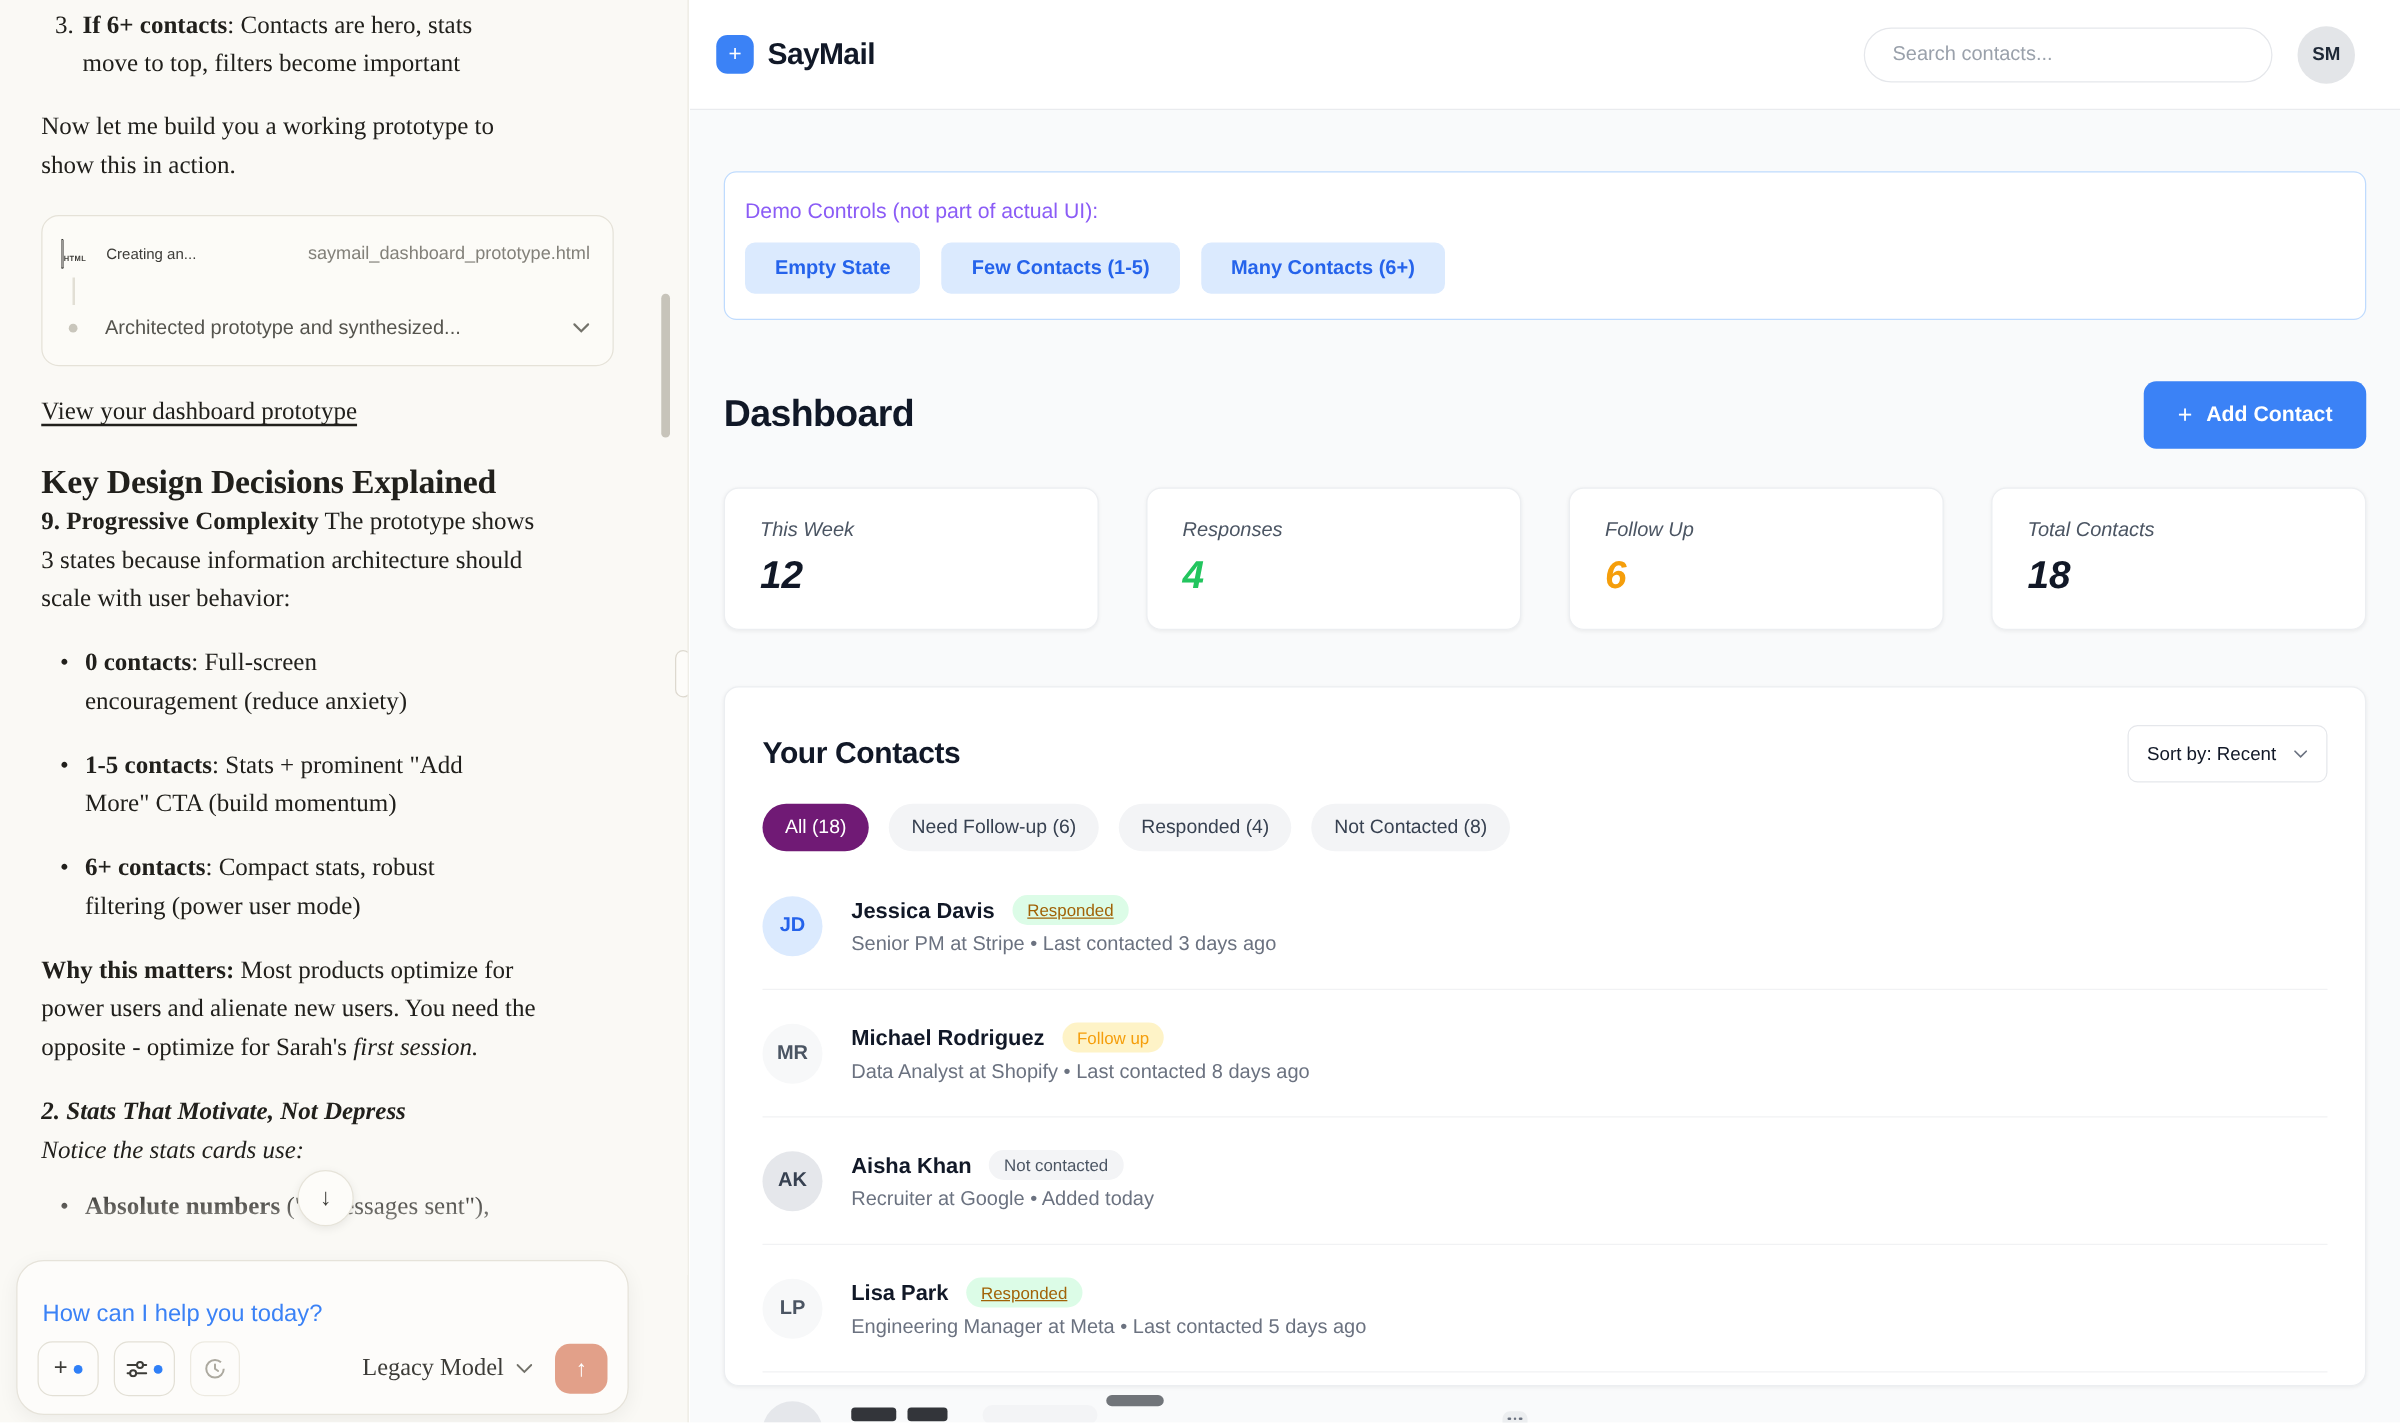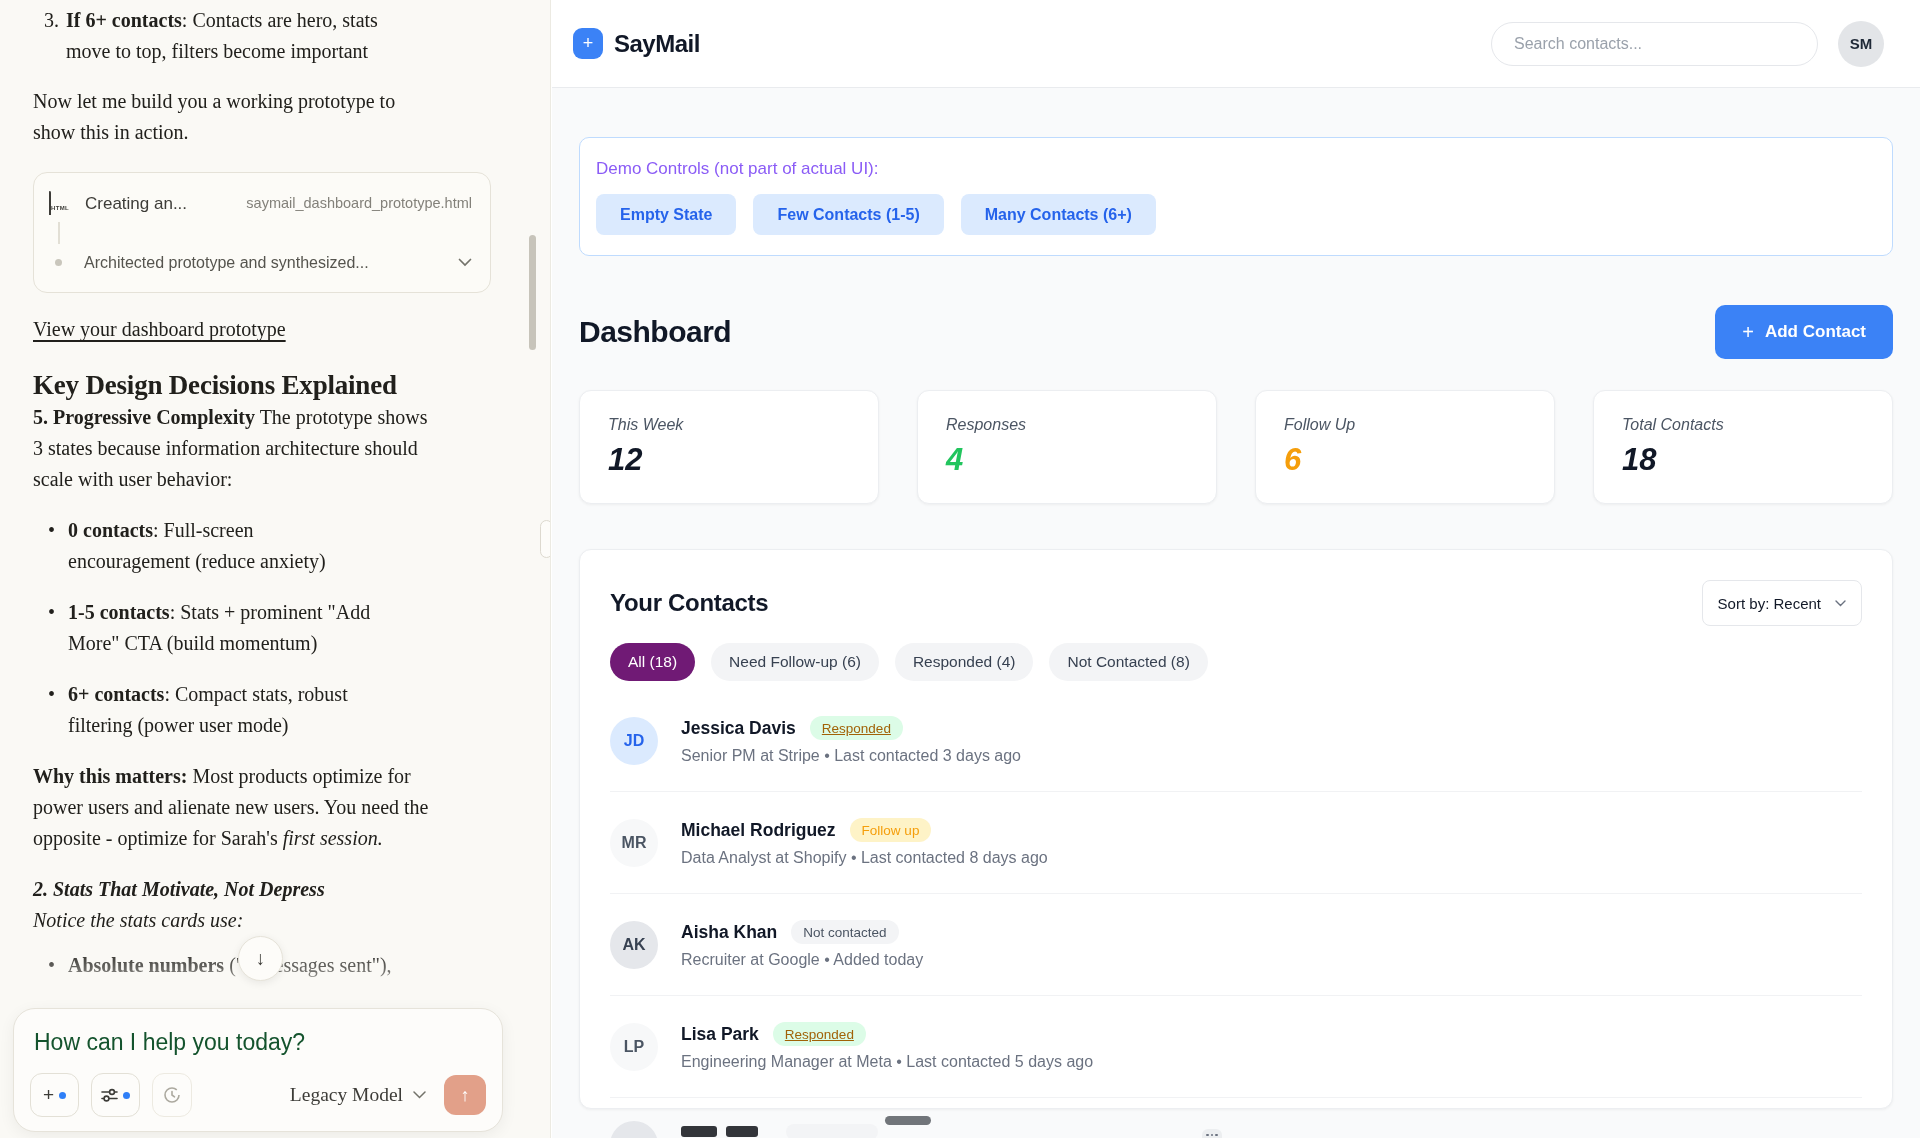--- a/index.html
+++ b/index.html
@@ -21,21 +21,21 @@
 
   
   .file-card { width:458px; background:#fcfbf7; border:1px solid #e5e2d8;
     border-radius:14px; padding:15px 18px 14px 15px; margin:24px 0 21px;
     font-family:"Liberation Sans", sans-serif; cursor:pointer; }
   .fc-row1 { display:flex; align-items:center; }
   .html-icon { width:20px; flex:none; margin-right:16px; text-align:center; }
   .html-icon .page { width:15px; height:13px; border:1.6px solid #3d3c38;
     border-radius:2px 5px 2px 2px; margin:0 auto; }
   .html-icon .lbl { font-size:6px; font-weight:700; letter-spacing:.3px; color:#3d3c38; line-height:6px; }
-  .fc-title { font-size:17px; color:#3d3c38; }
+  .fc-title { font-size:12px; color:#3d3c38; }
   .fc-file { font-size:14.5px; color:#83817a; margin-left:auto; }
   .fc-connector { width:1.5px; height:22px; background:#e2dfd5; margin:3px 0 3px 9px; }
   .fc-row2 { display:flex; align-items:center; }
   .fc-dot { width:7px; height:7px; border-radius:50%; background:#c9c6bc; margin:0 22px 0 6px; flex:none; }
   .fc-sub { font-size:16px; color:#55544e; }
   .chev-btn { margin-left:auto; background:none; border:none; cursor:pointer; display:flex; }
 
   .proto-link { display:inline-block; color:#21201c; text-decoration:underline;
     text-underline-offset:4px; margin-bottom:24px; cursor:pointer; }
   .chat-h2 { font-size:27px; line-height:32px; font-weight:700; margin-bottom:1px; letter-spacing:-.2px; }
@@ -56,21 +56,21 @@
   .left-scroll-thumb { position:absolute; left:529px; top:235px; width:7px; height:115px;
     background:#c7c4ba; border-radius:4px; }
   .split-handle { position:absolute; left:540px; top:520px; width:13px; height:38px;
     background:#fdfcf9; border:1px solid #ddd9cf; border-radius:7px; z-index:6; cursor:col-resize; }
 
   
   .composer { position:absolute; left:13px; top:1008px; width:490px; height:124px;
     background:#fdfcfa; border:1px solid #e6e3da; border-radius:22px;
     box-shadow:0 4px 16px rgba(0,0,0,.06); padding:20px 16px 14px 20px; z-index:4;
     font-family:"Liberation Sans", sans-serif; }
-  .composer-placeholder { font-size:23px; color:#14532d; cursor:text; }
+  .composer-placeholder { font-size:19px; color:#3b82f6; cursor:text;margin-top:12px; }
   .composer-row { position:absolute; left:16px; right:16px; bottom:14px;
     display:flex; align-items:center; }
   .tool-btn { height:44px; border-radius:12px; border:1px solid #e3e0d6; background:#fdfcfa;
     display:flex; align-items:center; justify-content:center; cursor:pointer; margin-right:12px; }
   .tool-btn.w1 { width:49px; }
   .tool-btn.w2 { width:40px; border-color:#edeae1; }
   .tool-plus { font-size:19px; color:#3d3c38; font-weight:400; }
   .blue-dot { width:7px; height:7px; border-radius:50%; background:#2f7ff7; margin-left:5px; }
   .model-select { margin-left:auto; display:flex; align-items:center; gap:10px;
     font-family:"Liberation Serif", serif; font-size:19.5px; color:#3d3c38; cursor:pointer;
@@ -196,21 +196,21 @@
               <path d="M1.5 1.5 L7 7 L12.5 1.5" stroke="#73726a" stroke-width="1.7" fill="none" stroke-linecap="round"></path>
             </svg>
         </button>
       </div>
     </div>
 
     <a class="proto-link">View your dashboard prototype</a>
 
     <h2 class="chat-h2">Key Design Decisions Explained</h2>
 
-    <p class="para"><strong>5. Progressive Complexity</strong><span> The prototype shows 3 states because information architecture should scale with user behavior:</span></p>
+    <p class="para"><strong>9. Progressive Complexity</strong><span> The prototype shows 3 states because information architecture should scale with user behavior:</span></p>
 
     <ul class="chat-ul">
       <li><strong>0 contacts</strong><span>: Full-screen encouragement (reduce anxiety)</span></li>
       <li><strong>1-5 contacts</strong><span>: Stats + prominent "Add More" CTA (build momentum)</span></li>
       <li><strong>6+ contacts</strong><span>: Compact stats, robust filtering (power user mode)</span></li>
     </ul>
 
     <p class="para"><strong>Why this matters:</strong><span> Most products optimize for power users and alienate new users. You need the opposite - optimize for Sarah's </span><em>first session.</em></p>
 
     <p class="para p3"><strong>2. Stats That Motivate, Not Depress</strong><br><span>Notice the stats cards use:</span></p>

